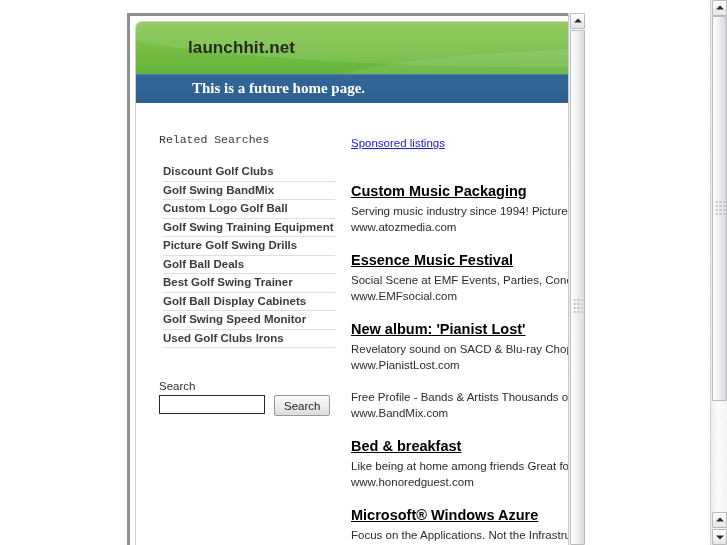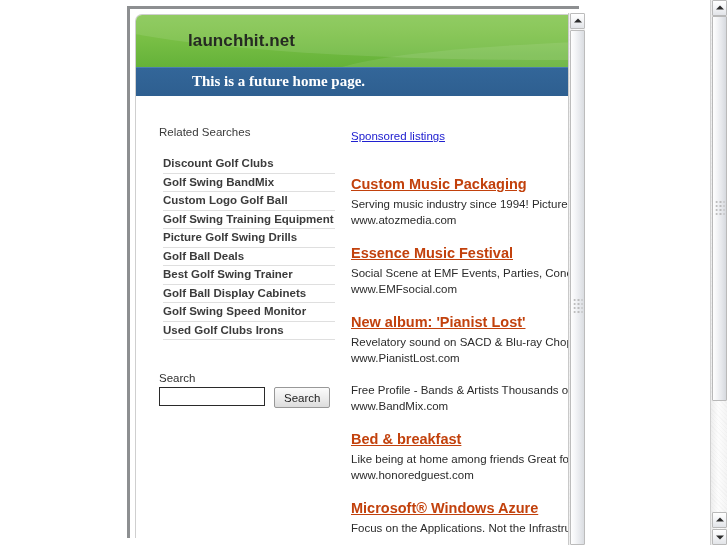--- a/index.html
+++ b/index.html
@@ -89,21 +89,21 @@
     border-top: 4px solid #2b2b2b;
   }
   .outer-btn-top { top: 0; }
   .outer-btn-up-bottom { top: 512px; }
   .outer-btn-down-bottom { top: 529px; }
 
   
   .page-frame {
     position: absolute;
     left: 127px;
-    top: 6px;
+    top: 13px;
     width: 452px;
     height: 532px;
     background: #ffffff;
     border-left: 3px solid #8d8f91;
     border-top: 3px solid #8d8f91;
     box-sizing: border-box;
     overflow: hidden;
   }
 
   
@@ -256,21 +256,21 @@
   .related-col {
     width: 195px;
     flex: 0 0 195px;
     padding-left: 23px;
     box-sizing: border-box;
   }
   .related-heading {
     font-size: 11.5px;
     color: #3a3a3a;
     margin: 0 0 17px 0;
-    font-family: Liberation Sans, sans-serif;
+    font-family: Liberation Mono, monospace;
   }
   .related-list {
     list-style: none;
     margin: 4px;
     padding: 0;
     width: 172px;
   }
   .related-list li {
     font-size: 11.5px;
     font-weight: bold;
@@ -334,21 +334,21 @@
     margin-bottom: 33px;
     cursor: pointer;
   }
   .ad {
     margin-bottom: 16px;
   }
   .ad-title {
     display: inline-block;
     font-size: 14.5px;
     font-weight: bold;
-    color: #c2410c;
+    color: #000000;
     text-decoration: underline;
     margin: 0 0 4px 0;
     cursor: pointer;
   }
   .ad-desc, .ad-url {
     font-size: 11.5px;
     color: #2b2b2b;
     line-height: 16px;
     margin: 0;
   }

